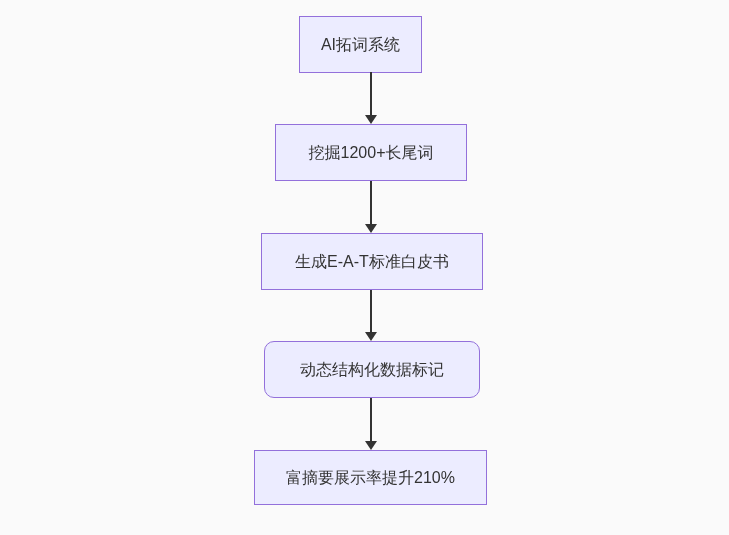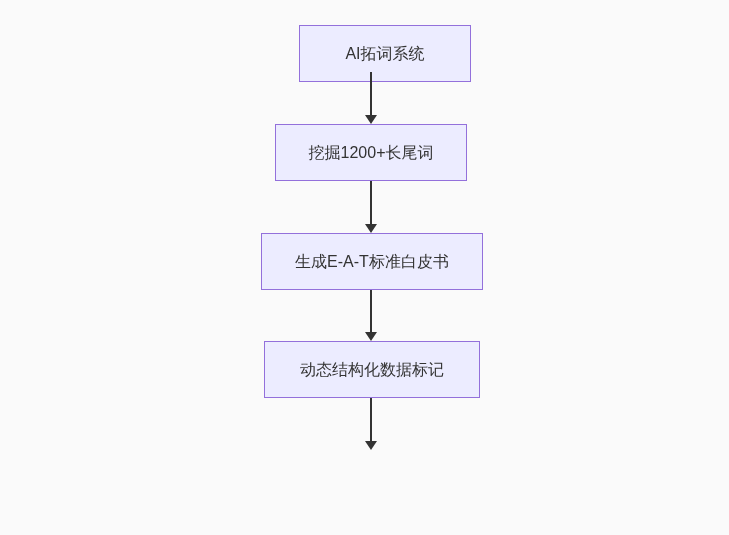--- a/index.html
+++ b/index.html
@@ -25,24 +25,24 @@
     align-items: center;
     justify-content: center;
     background: var(--node-fill);
     border: 1px solid var(--node-border);
     color: var(--text-color);
     font-size: 16px;
     line-height: 1;
     white-space: nowrap;
     border-radius: 0;
   }
-  .node-1 { left: 299px; top: 25px;  width: 172px; height: 57px; }
+  .node-1 { left: 299px; top: 16px;  width: 123px; height: 57px; }
   .node-2 { left: 275px; top: 124px; width: 192px; height: 57px; text-align: right; }
   .node-3 { left: 261px; top: 233px; width: 222px; height: 57px; align-items: center; }
-  .node-4 { left: 264px; top: 341px; width: 216px; height: 57px; }
+  .node-4 { left: 264px; top: 341px; width: 216px; height: 57px; border-radius: 10px; }
   .node-5 { left: 254px; top: 450px; width: 233px; height: 55px; }
 
   .connector {
     position: absolute;
     left: 364px; 
     width: 14px;
     display: flex;
     flex-direction: column;
     align-items: center;
   }
@@ -97,14 +97,17 @@
 
   <div class="flow-node node-4">
     <span>动态结构化数据标记</span>
   </div>
 
   <div class="connector conn-4">
     <span class="line"></span>
     <span class="arrowhead"></span>
   </div>
 
+  <div class="flow-node node-5">
+    <span>富摘要展示率提升210%</span>
+  </div>
 
 </div>
 
 </body></html>

